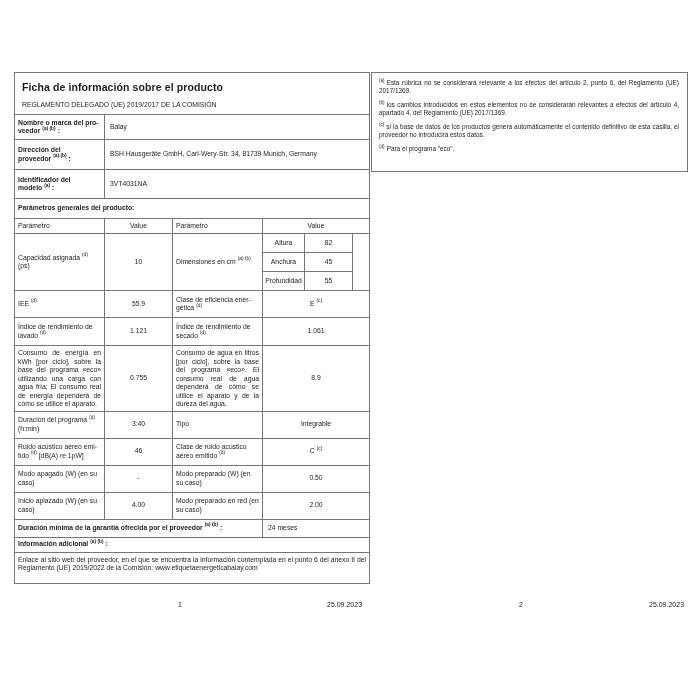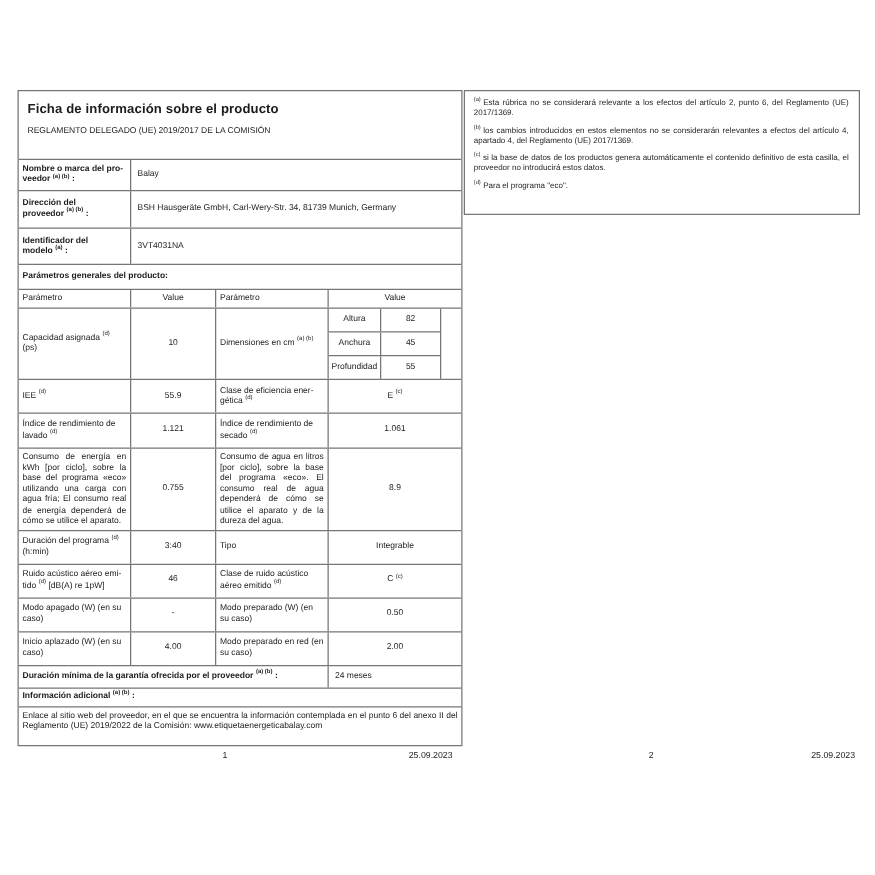--- a/index.html
+++ b/index.html
@@ -1,20 +1,20 @@
 <!DOCTYPE html>
 <html><head>
 <meta charset="utf-8">
 <style>
   * { margin:0; padding:0; box-sizing:border-box; }
   html,body { width:700px; height:700px; background:#ffffff; }
   body { font-family:"Liberation Sans","DejaVu Sans",sans-serif; color:#1c1c1c; position:relative; overflow:hidden; }
 
   .fiche { position:absolute; left:14px; top:72px; width:356px; border:1px solid #767676; background:#fff; }
-  .title-block { padding:8px 8px 19px 7px; border-bottom:1px solid #767676; }
+  .title-block { padding:8px 8px 6px 7px; border-bottom:1px solid #767676; }
   .doc-title { font-size:10.5px; font-weight:bold; letter-spacing:.1px; }
   .doc-sub { font-size:6.8px; margin-top:8px; }
 
   .trow { display:flex; align-items:stretch; border-bottom:1px solid #767676; }
   .trow:last-child { border-bottom:none; }
   .c { padding:2px 3px; font-size:6.8px; line-height:8.5px; display:flex; align-items:center; }
   .c + .c { border-left:1px solid #767676; }
   .lab { text-align:left; }
   .val { justify-content:center; text-align:center; }
   .val-left { justify-content:flex-start; text-align:left; padding-left:5px; }

